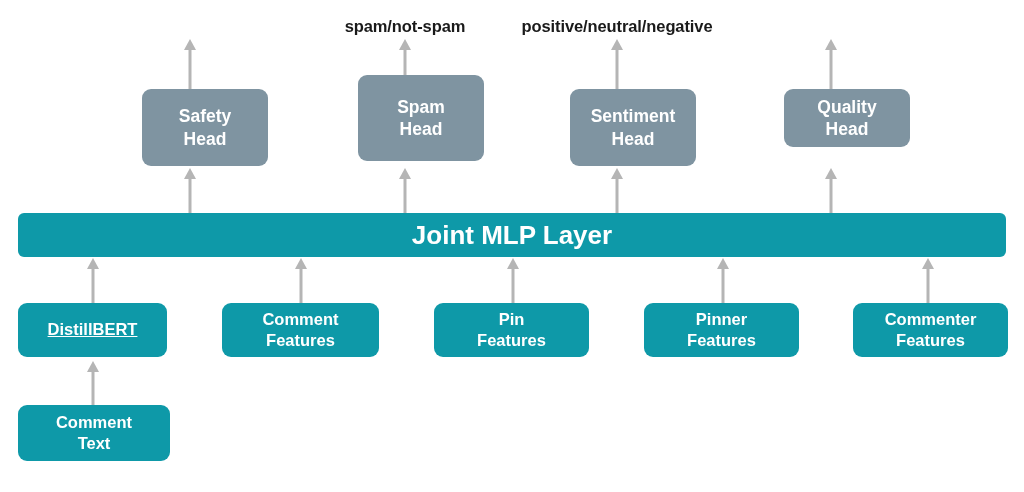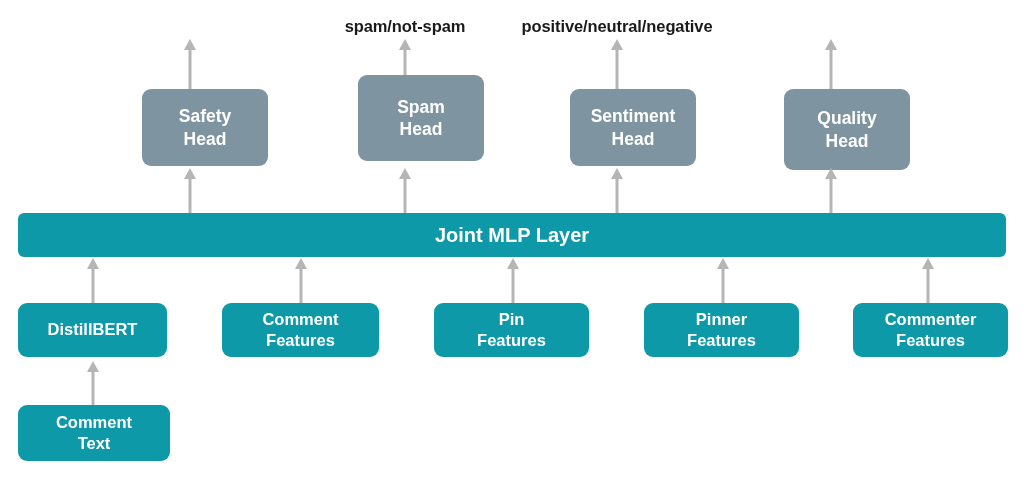--- a/index.html
+++ b/index.html
@@ -45,21 +45,21 @@
     box-sizing: border-box;
     margin-left: 16px;
   }
 
   
   .mlp-bar {
     position: absolute;
     background: #0e99a8;
     border-radius: 6px;
     color: #ffffff;
-    font-size: 20px;
+    font-size: 26px;
     font-weight: bold;
     display: flex;
     align-items: center;
     justify-content: center;
     text-align: center;
     box-sizing: border-box;
   }
 
   
   .feat-box {
@@ -135,21 +135,21 @@
 
   <div class="head-box" style="left:126px; top:89px; width:126px; height:77px;">Safety
 Head</div>
 
   <div class="head-box" style="left:342px; top:75px; width:126px; height:86px;">Spam
 Head</div>
 
   <div class="head-box" style="left:554px; top:89px; width:126px; height:77px;">Sentiment
 Head</div>
 
-  <div class="head-box" style="left:768px; top:89px; width:126px; height:81px;">Quality
+  <div class="head-box" style="left:768px; top:89px; width:126px; height:58px;">Quality
 Head</div>
 
   <div class="arrow" style="left:182px; top:168px; width:16px; height:47px;">
     <div class="headtri"></div>
     <div class="shaft" style="top:9px; height:38px;"></div>
   </div>
 
   <div class="arrow" style="left:397px; top:168px; width:16px; height:47px;">
     <div class="headtri"></div>
     <div class="shaft" style="top:9px; height:38px;"></div>
@@ -185,21 +185,21 @@
   <div class="arrow" style="left:715px; top:258px; width:16px; height:45px;">
     <div class="headtri"></div>
     <div class="shaft" style="top:9px; height:36px;"></div>
   </div>
 
   <div class="arrow" style="left:920px; top:258px; width:16px; height:45px;">
     <div class="headtri"></div>
     <div class="shaft" style="top:9px; height:36px;"></div>
   </div>
 
-  <div class="feat-box" style="left:18px; top:303px; width:149px; height:54px;">DistillBERT</div>
+  <div class="feat-box" style="left:18px; top:303px; width:149px; height:54px;text-decoration:underline;">DistillBERT</div>
 
   <div class="feat-box" style="left:222px; top:303px; width:157px; height:54px;">Comment
 Features</div>
 
   <div class="feat-box" style="left:434px; top:303px; width:155px; height:54px;">Pin
 Features</div>
 
   <div class="feat-box" style="left:644px; top:303px; width:155px; height:54px;">Pinner
 Features</div>
 

